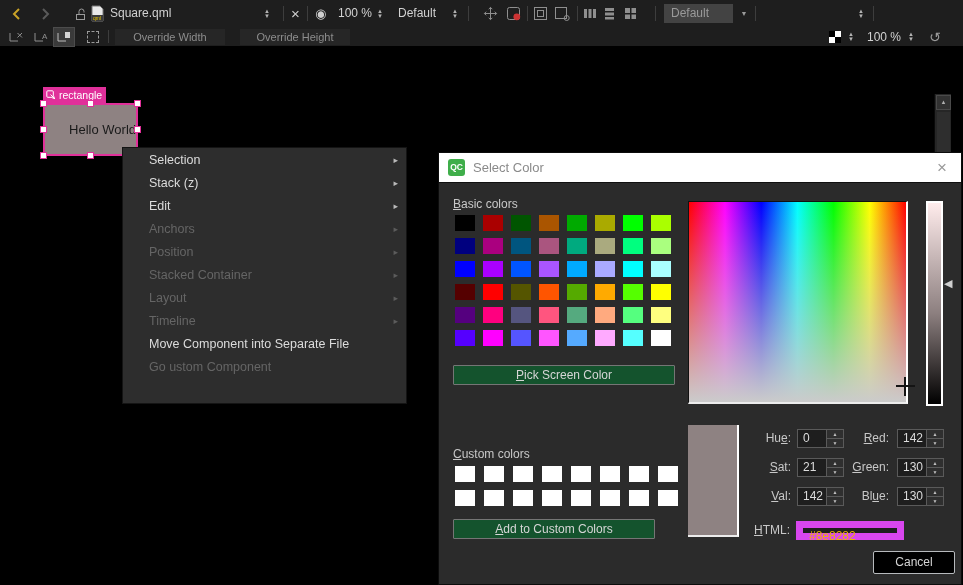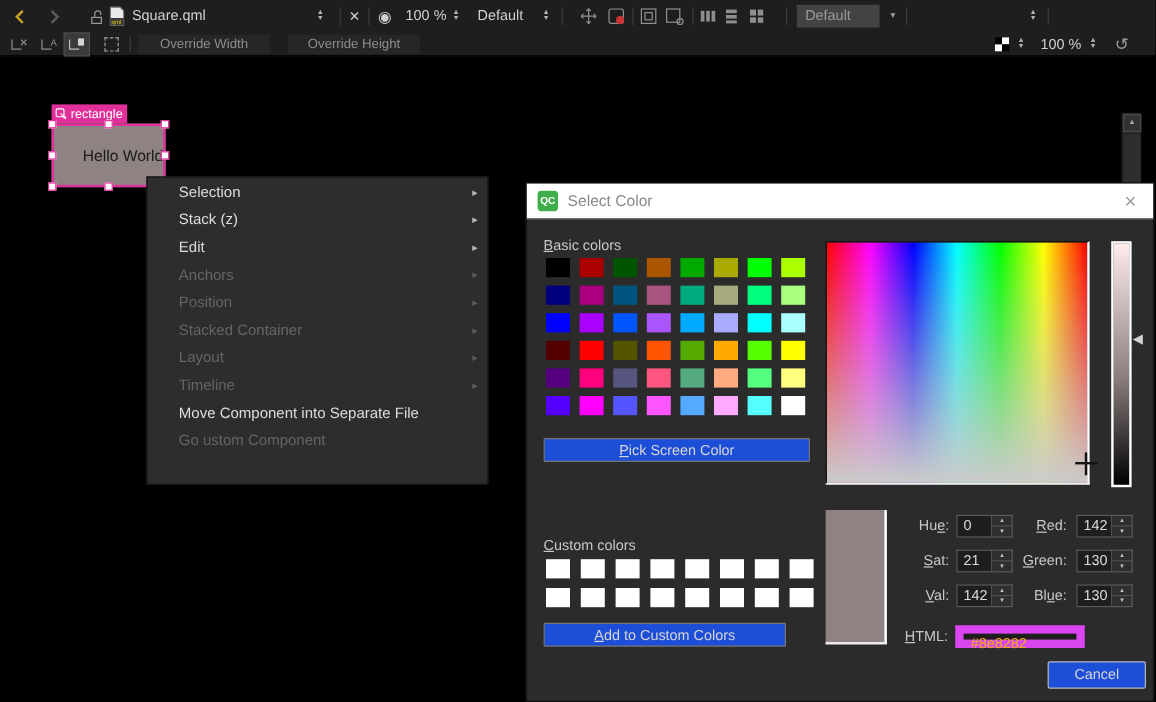--- a/index.html
+++ b/index.html
@@ -68,21 +68,21 @@
   .dlg-close { position:absolute; right:8px; top:2px; width:22px; height:26px; color:#9a9a9a; font-size:17px;
     line-height:26px; text-align:center; }
   .dlg-label { position:absolute; color:#c8c8c8; font-size:12px; }
   .dlg-label u, .dlg-btn u, .fld-label u { text-decoration:underline; }
 
   .swatch-grid { position:absolute; display:grid; grid-template-columns:repeat(8,20px); grid-auto-rows:16px; }
   .swatch-grid .swatch { width:20px; height:16px; }
   .basic-grid { left:16px; top:62px; gap:7px 8px; }
   .custom-grid { left:16px; top:313px; gap:8px 9px; }
 
-  .dlg-btn { position:absolute; background:#1d4ed8; border:1px solid #757575; color:#d6d6d6; font-size:12px;
+  .dlg-btn { position:absolute; background:#14532d; border:1px solid #757575; color:#d6d6d6; font-size:12px;
     text-align:center; border-radius:1px; }
   .pick-btn { left:14px; top:212px; width:222px; height:20px; line-height:18px; }
   .add-btn  { left:14px; top:366px; width:202px; height:20px; line-height:18px; }
 
   .gradient { position:absolute; left:249px; top:48px; width:220px; height:203px;
     border-right:2px solid #fff; border-bottom:2px solid #ececec; border-left:1px solid #111; border-top:1px solid #111;
     background:
       linear-gradient(to bottom, rgba(203,203,203,0) 0%, rgba(203,203,203,1) 100%),
       linear-gradient(to right, #ff0000 0%, #ff00ff 16.6%, #0000ff 33.3%, #00ffff 50%, #00ff00 66.6%, #ffff00 83.3%, #ff0000 100%);
   }
@@ -102,21 +102,21 @@
     font-size:12px; line-height:17px; padding-left:5px; }
   .spin-buttons { width:17px; height:19px; display:flex; flex-direction:column; }
   .spin-buttons div { flex:1; background:#2f2f2f; border:1px solid #5a5a5a; border-left:none; color:#c0c0c0;
     font-size:5px; display:flex; align-items:center; justify-content:center; }
   .spin-buttons div + div { border-top:none; }
 
   .html-field { position:absolute; left:357px; top:368px; width:108px; height:19px; background:#1e1e1e;
     border:7px solid #d946ef; color:#eab308; font-size:12px; line-height:17px; padding-left:6px; }
 
   .btn-ok { left:319px; top:398px; width:108px; height:23px; line-height:21px; background:#2f3a45; border:1px solid #3c82c4; border-radius:2px; }
-  .btn-cancel { left:434px; top:398px; width:82px; height:23px; line-height:21px; background:#1d4ed8; border:1px solid #b7babd; border-radius:2px; }
+  .btn-cancel { left:434px; top:398px; width:82px; height:23px; line-height:21px; background:#000000; border:1px solid #b7babd; border-radius:2px; }
 </style>
 </head>
 <body>
 
 <div class="screen">
 
   <div class="toolbar">
     <div class="tb-row1">
       <span class="tb tb-icon" style="left:10px;top:7px;">
         <svg width="14" height="14" viewBox="0 0 14 14">

